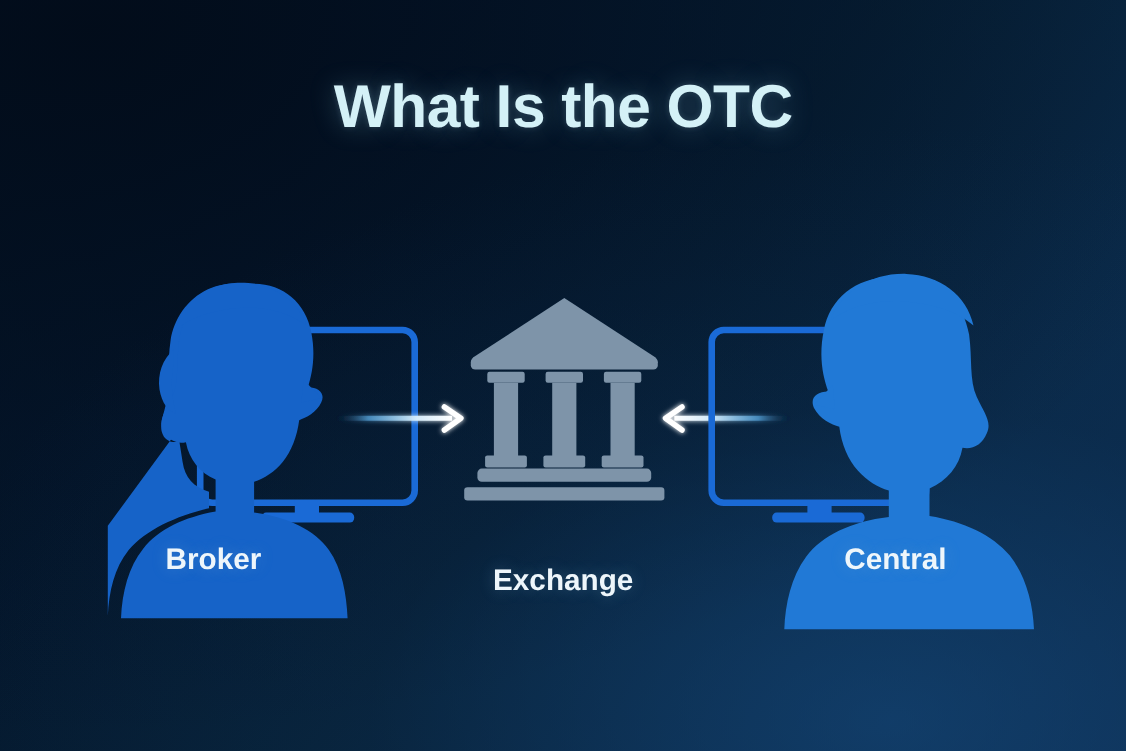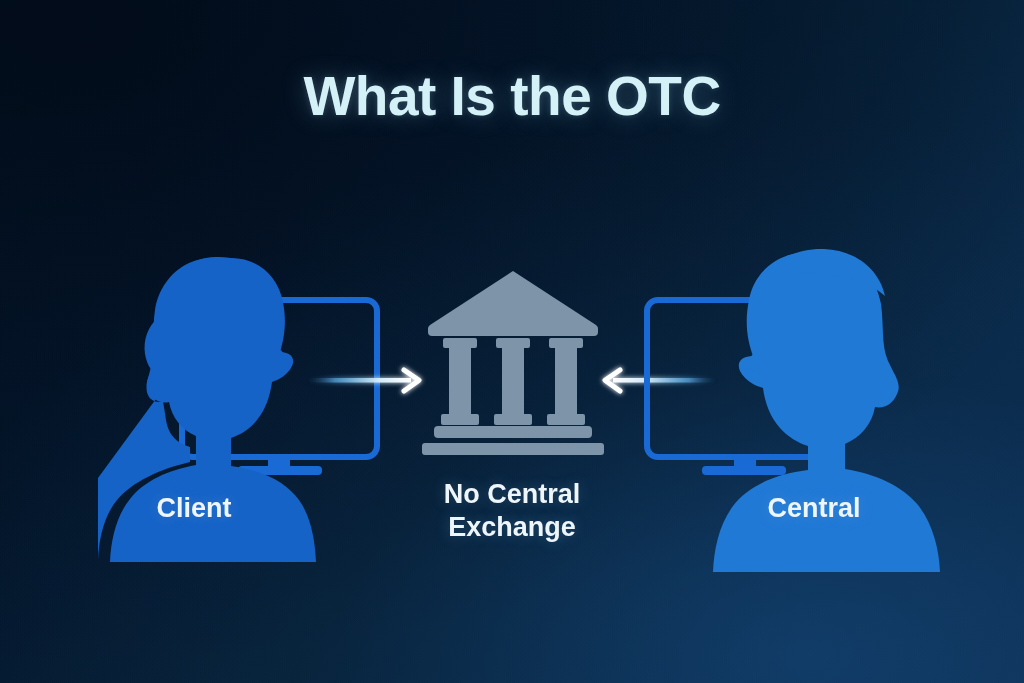--- a/index.html
+++ b/index.html
@@ -214,22 +214,22 @@
           M 655 296
           C 661 268, 686 250, 716 249
           C 748 248, 775 265, 785 291
           C 766 278, 742 272, 718 274
           C 690 276, 668 284, 655 296 Z"></path>
         <path fill="#2179d6" d="M 783 350 L 800 368 L 781 372 Z"></path>
       </g>
     </svg>
   </div>
 
-  <div id="caption-client" class="caption">Client</div>
+  <div id="caption-client" class="caption">Broker</div>
 
   <div id="caption-center" class="caption two-line">
-    <span>No Central</span><br>
+    <br>
     <span>Exchange</span>
   </div>
 
   <div id="caption-broker" class="caption">Central</div>
 
 </div>
 
 </body></html>

